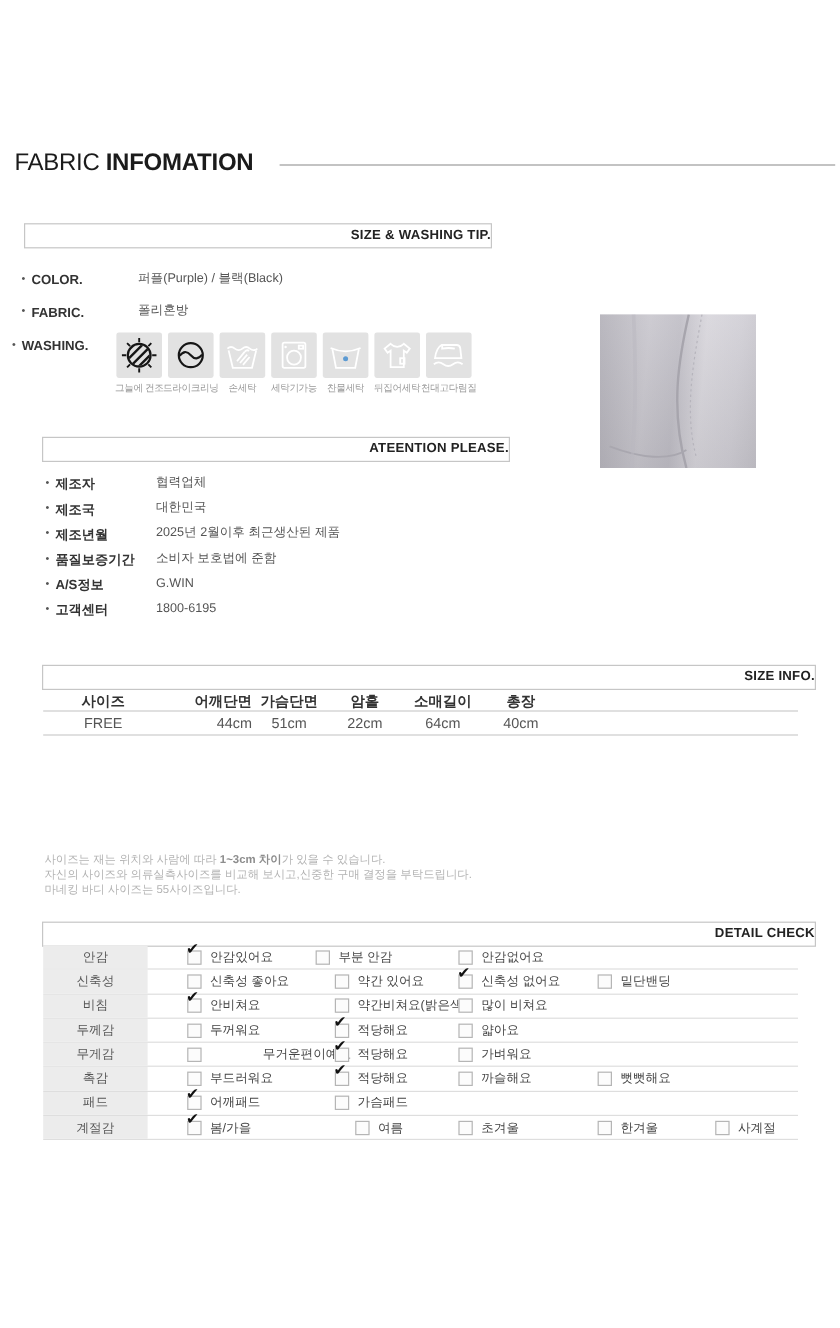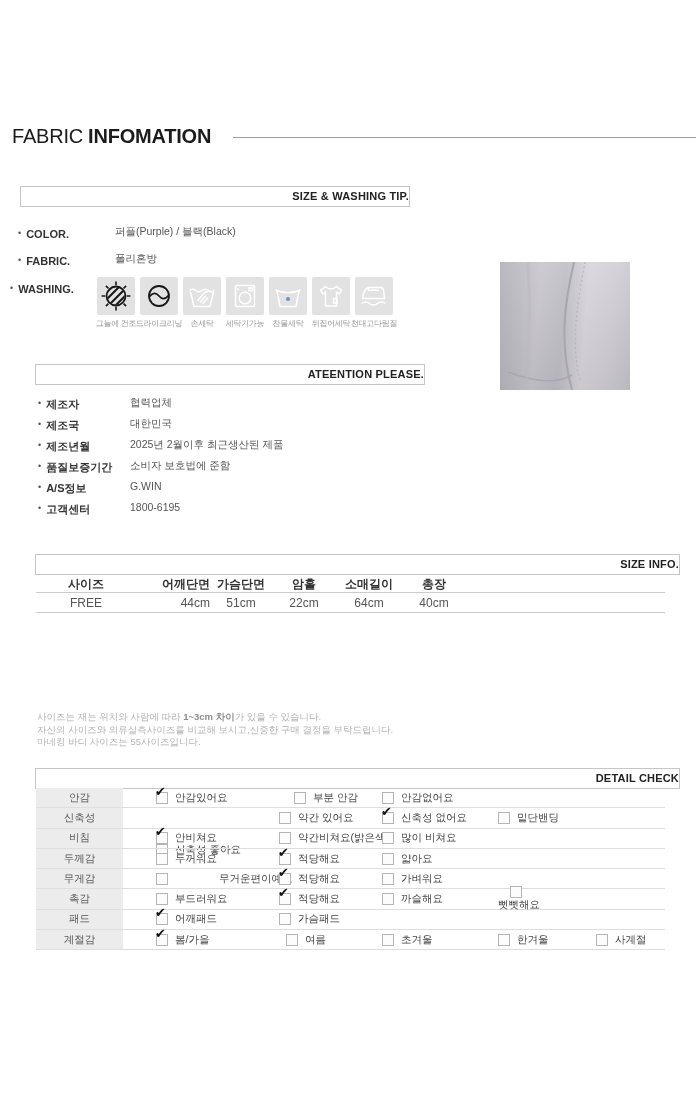--- a/index.html
+++ b/index.html
@@ -244,32 +244,32 @@
   <div class="sec-box box-detail">DETAIL CHECK</div>
   <div class="dc-table">
       <div class="dc-row">
         <div class="dc-label">안감</div>
         <div class="dc-opt" style="left: 120px;">
           <span class="cb">
             <span class="mark">✔</span>
           </span>
           <span>안감있어요</span>
         </div>
-        <div class="dc-opt" style="left: 258px;">
+        <div class="dc-opt" style="left: 227px;">
           <span class="cb"></span>
           <span>부분 안감</span>
         </div>
         <div class="dc-opt" style="left: 346px;">
           <span class="cb"></span>
           <span>안감없어요</span>
         </div>
       </div>
       <div class="dc-row">
         <div class="dc-label">신축성</div>
-        <div class="dc-opt" style="left: 120px; margin-top: 32px;">
+        <div class="dc-opt" style="left: 120px;">
           <span class="cb"></span>
           <span>신축성 좋아요</span>
         </div>
         <div class="dc-opt" style="left: 243px;">
           <span class="cb"></span>
           <span>약간 있어요</span>
         </div>
         <div class="dc-opt" style="left: 346px;">
           <span class="cb">
             <span class="mark">✔</span>
@@ -341,21 +341,21 @@
         <div class="dc-opt" style="left: 243px;">
           <span class="cb">
             <span class="mark">✔</span>
           </span>
           <span>적당해요</span>
         </div>
         <div class="dc-opt" style="left: 346px;">
           <span class="cb"></span>
           <span>까슬해요</span>
         </div>
-        <div class="dc-opt" style="left: 462px; flex-direction: column;">
+        <div class="dc-opt" style="left: 462px;">
           <span class="cb"></span>
           <span>뻣뻣해요</span>
         </div>
       </div>
       <div class="dc-row">
         <div class="dc-label">패드</div>
         <div class="dc-opt" style="left: 120px;">
           <span class="cb">
             <span class="mark">✔</span>
           </span>
@@ -367,21 +367,21 @@
         </div>
       </div>
       <div class="dc-row">
         <div class="dc-label">계절감</div>
         <div class="dc-opt" style="left: 120px;">
           <span class="cb">
             <span class="mark">✔</span>
           </span>
           <span>봄/가을</span>
         </div>
-        <div class="dc-opt" style="left: 250px;">
+        <div class="dc-opt" style="left: 260px;">
           <span class="cb"></span>
           <span>여름</span>
         </div>
         <div class="dc-opt" style="left: 346px;">
           <span class="cb"></span>
           <span>초겨울</span>
         </div>
         <div class="dc-opt" style="left: 462px;">
           <span class="cb"></span>
           <span>한겨울</span>

